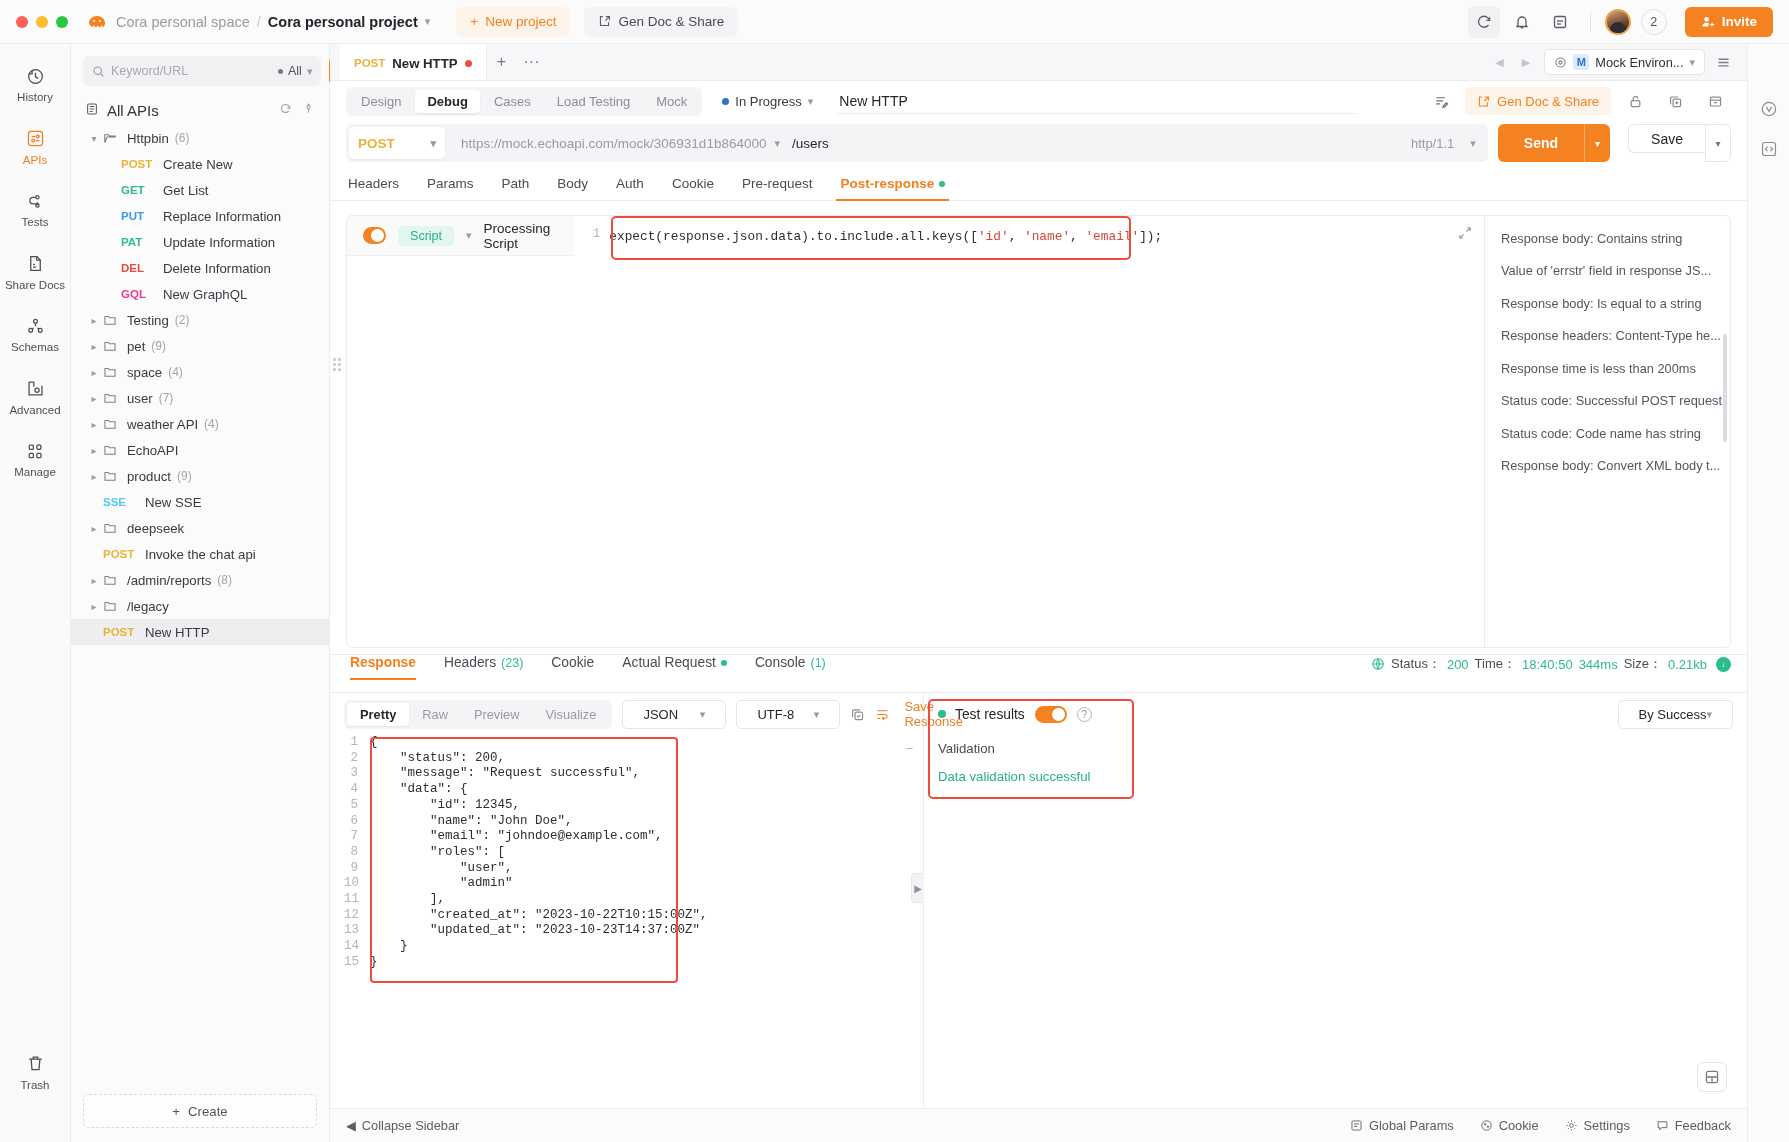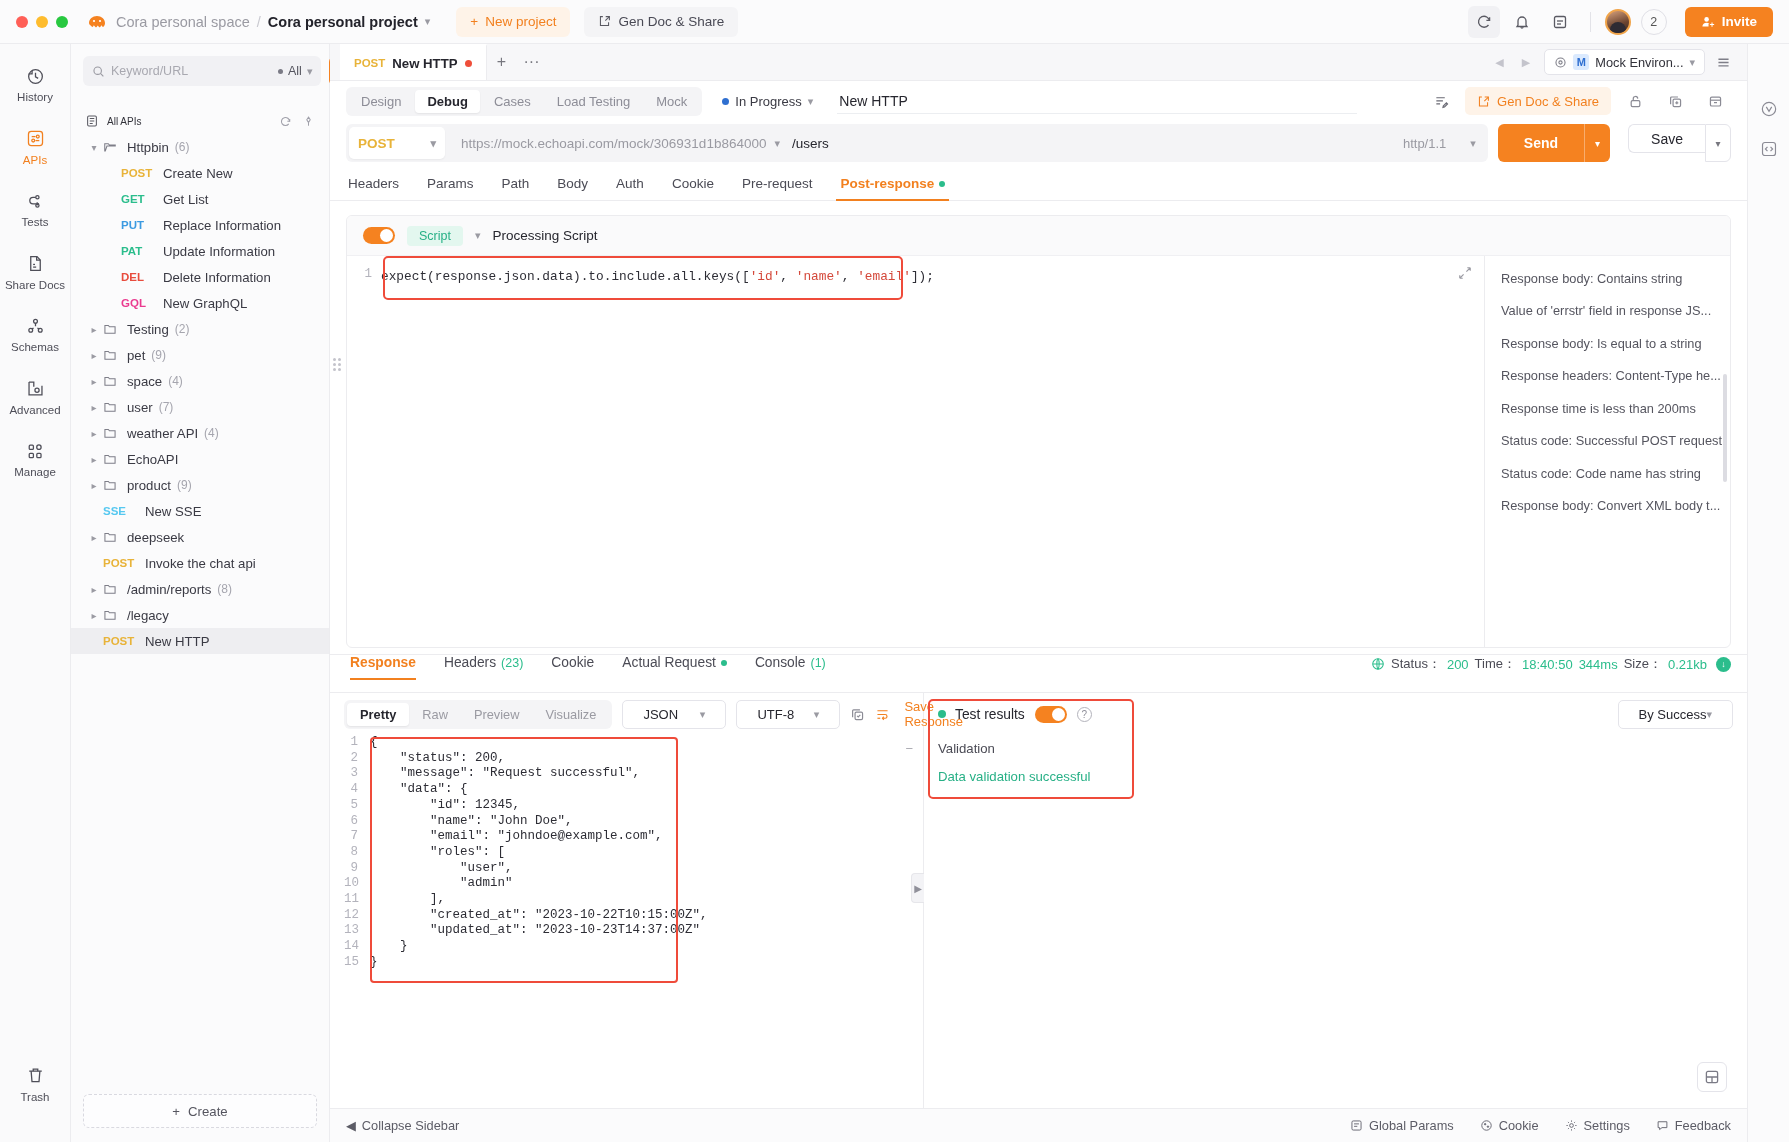--- a/index.html
+++ b/index.html
@@ -87,21 +87,21 @@
     width: 62px; padding: 9px 0 6px; margin-bottom: 9px;
     display: flex; flex-direction: column; align-items: center; gap: 5px;
     cursor: pointer; color: #4e4e58; font-size: 11.5px; border-radius: 8px;
   }
   .rail-item .rl { line-height: 1; }
   .rail-item.sel { color: #f2801f; }
   .rail-item.sel .ic-box {
     border-color: #f2801f;
   }
   .ic-box { width: 22px; height: 22px; display: flex; align-items: center; justify-content: center; }
-  .rail-bottom { position: absolute; bottom: 24px; left: 0; width: 100%; display: flex; justify-content: center; }
+  .rail-bottom { position: absolute; bottom: 36px; left: 0; width: 100%; display: flex; justify-content: center; }
 
   
   .tree {
     width: 259px; flex: 0 0 259px; background: #fbfbfc;
     border-right: 1px solid #ececef; display: flex; flex-direction: column;
     padding: 12px 0 0 0;
   }
   .search-row { display: flex; align-items: center; gap: 8px; padding: 0 12px 10px 12px; }
   .search-box {
     flex: 1; height: 30px; background: #f1f1f4; border-radius: 6px;
@@ -112,22 +112,22 @@
     font-size: 12.5px; font-family: inherit; color: #55555f; min-width: 0;
   }
   .search-box input::placeholder { color: #a8a8b0; }
   .scope { display: flex; align-items: center; gap: 5px; color: #55555f; font-size: 12.5px; }
   .scope .sdot { width: 5px; height: 5px; border-radius: 50%; background: #7a7a85; }
   .plus-btn {
     width: 30px; height: 30px; background: #f58220; border-radius: 6px; color: #fff;
     display: flex; align-items: center; justify-content: center; font-size: 19px; cursor: pointer;
   }
   .all-apis {
-    display: flex; align-items: center; gap: 8px; padding: 6px 14px 6px 14px;
-    font-size: 10px; color: #32323a; margin-top: 12px;
+    display: flex; align-items: flex-start; gap: 8px; padding: 6px 14px 6px 14px;
+    font-size: 15px; color: #32323a;
   }
   .all-apis .sp { margin-left: auto; display: flex; gap: 10px; color: #a0a0aa; }
   .tree-list { flex: 1; overflow-y: auto; padding-bottom: 10px; }
   .node {
     display: flex; align-items: center; height: 26px; font-size: 13.2px; color: #3a3a44;
     cursor: pointer; padding-right: 8px; white-space: nowrap;
   }
   .node.selected { background: #eeeef1; }
   .twist { width: 18px; text-align: center; color: #9a9aa2; font-size: 10px; flex: 0 0 18px; }
   .fold-ic { width: 18px; display: flex; align-items: center; color: #7e7e88; flex: 0 0 18px; }
@@ -213,21 +213,21 @@
     display: flex; align-items: center; min-width: 0;
   }
   .method-sel {
     width: 96px; height: 32px; margin: 0 0 0 3px; background: #fff; border-radius: 5px;
     display: flex; align-items: center; justify-content: space-between; padding: 0 9px;
     font-size: 13.5px; font-weight: bold; color: #e8b339; cursor: pointer;
     box-shadow: 0 1px 2px rgba(0,0,0,.05);
   }
   .url-host { font-size: 13.5px; color: #9a9aa2; margin-left: 16px; }
   .url-path { font-size: 13.5px; color: #26262e; margin-left: 12px; }
-  .httpver { margin-left: auto; font-size: 13px; color: #9a9aa2; display: flex; align-items: center; gap: 24px; padding-right: 12px; cursor: pointer; }
+  .httpver { margin-left: auto; font-size: 13px; color: #9a9aa2; display: flex; align-items: center; gap: 16px; padding-right: 12px; cursor: pointer; }
   .send-grp { display: flex; text-align: right; }
   .send-btn {
     height: 38px; padding: 0 26px; background: #f58220; color: #fff; font-size: 14px; font-weight: 600;
     border-radius: 6px 0 0 6px; display: flex; align-items: center; cursor: pointer;
   }
   .send-caret {
     height: 38px; width: 26px; background: #f58220; color: #fff; border-radius: 0 6px 6px 0;
     display: flex; align-items: center; justify-content: center; font-size: 10px;
     border-left: 1px solid rgba(255,255,255,.35); cursor: pointer;
   }
@@ -251,21 +251,21 @@
   }
   .rq-tab:first-child { padding-left: 2px; }
   .rq-tab.on { color: #f2801f; font-weight: 600; }
   .rq-tab.on::after {
     content: ""; position: absolute; left: 10px; right: 10px; bottom: -1px; height: 2px; background: #f2801f;
   }
   .gdot { width: 6px; height: 6px; border-radius: 50%; background: #2bbd8c; }
 
   .script-area { flex: 1 1 auto; display: flex; min-height: 0; padding: 14px 16px 6px 16px; }
   .script-card {
-    flex: 1; border: 1px solid #ececef; border-radius: 6px; display: flex; flex-direction: column;
+    flex: 1; border: 1px solid #ececef; border-radius: 6px; display: flex; flex-direction: row;
     min-width: 0; overflow: hidden; background: #fff;
   }
   .script-head {
     height: 40px; flex: 0 0 40px; background: #fafafb; border-bottom: 1px solid #f0f0f3;
     display: flex; align-items: center; gap: 12px; padding: 0 16px;
   }
   .toggle {
     width: 32px; height: 17px; border-radius: 9px; background: #f58220; position: relative; cursor: pointer;
   }
   .toggle::after {

